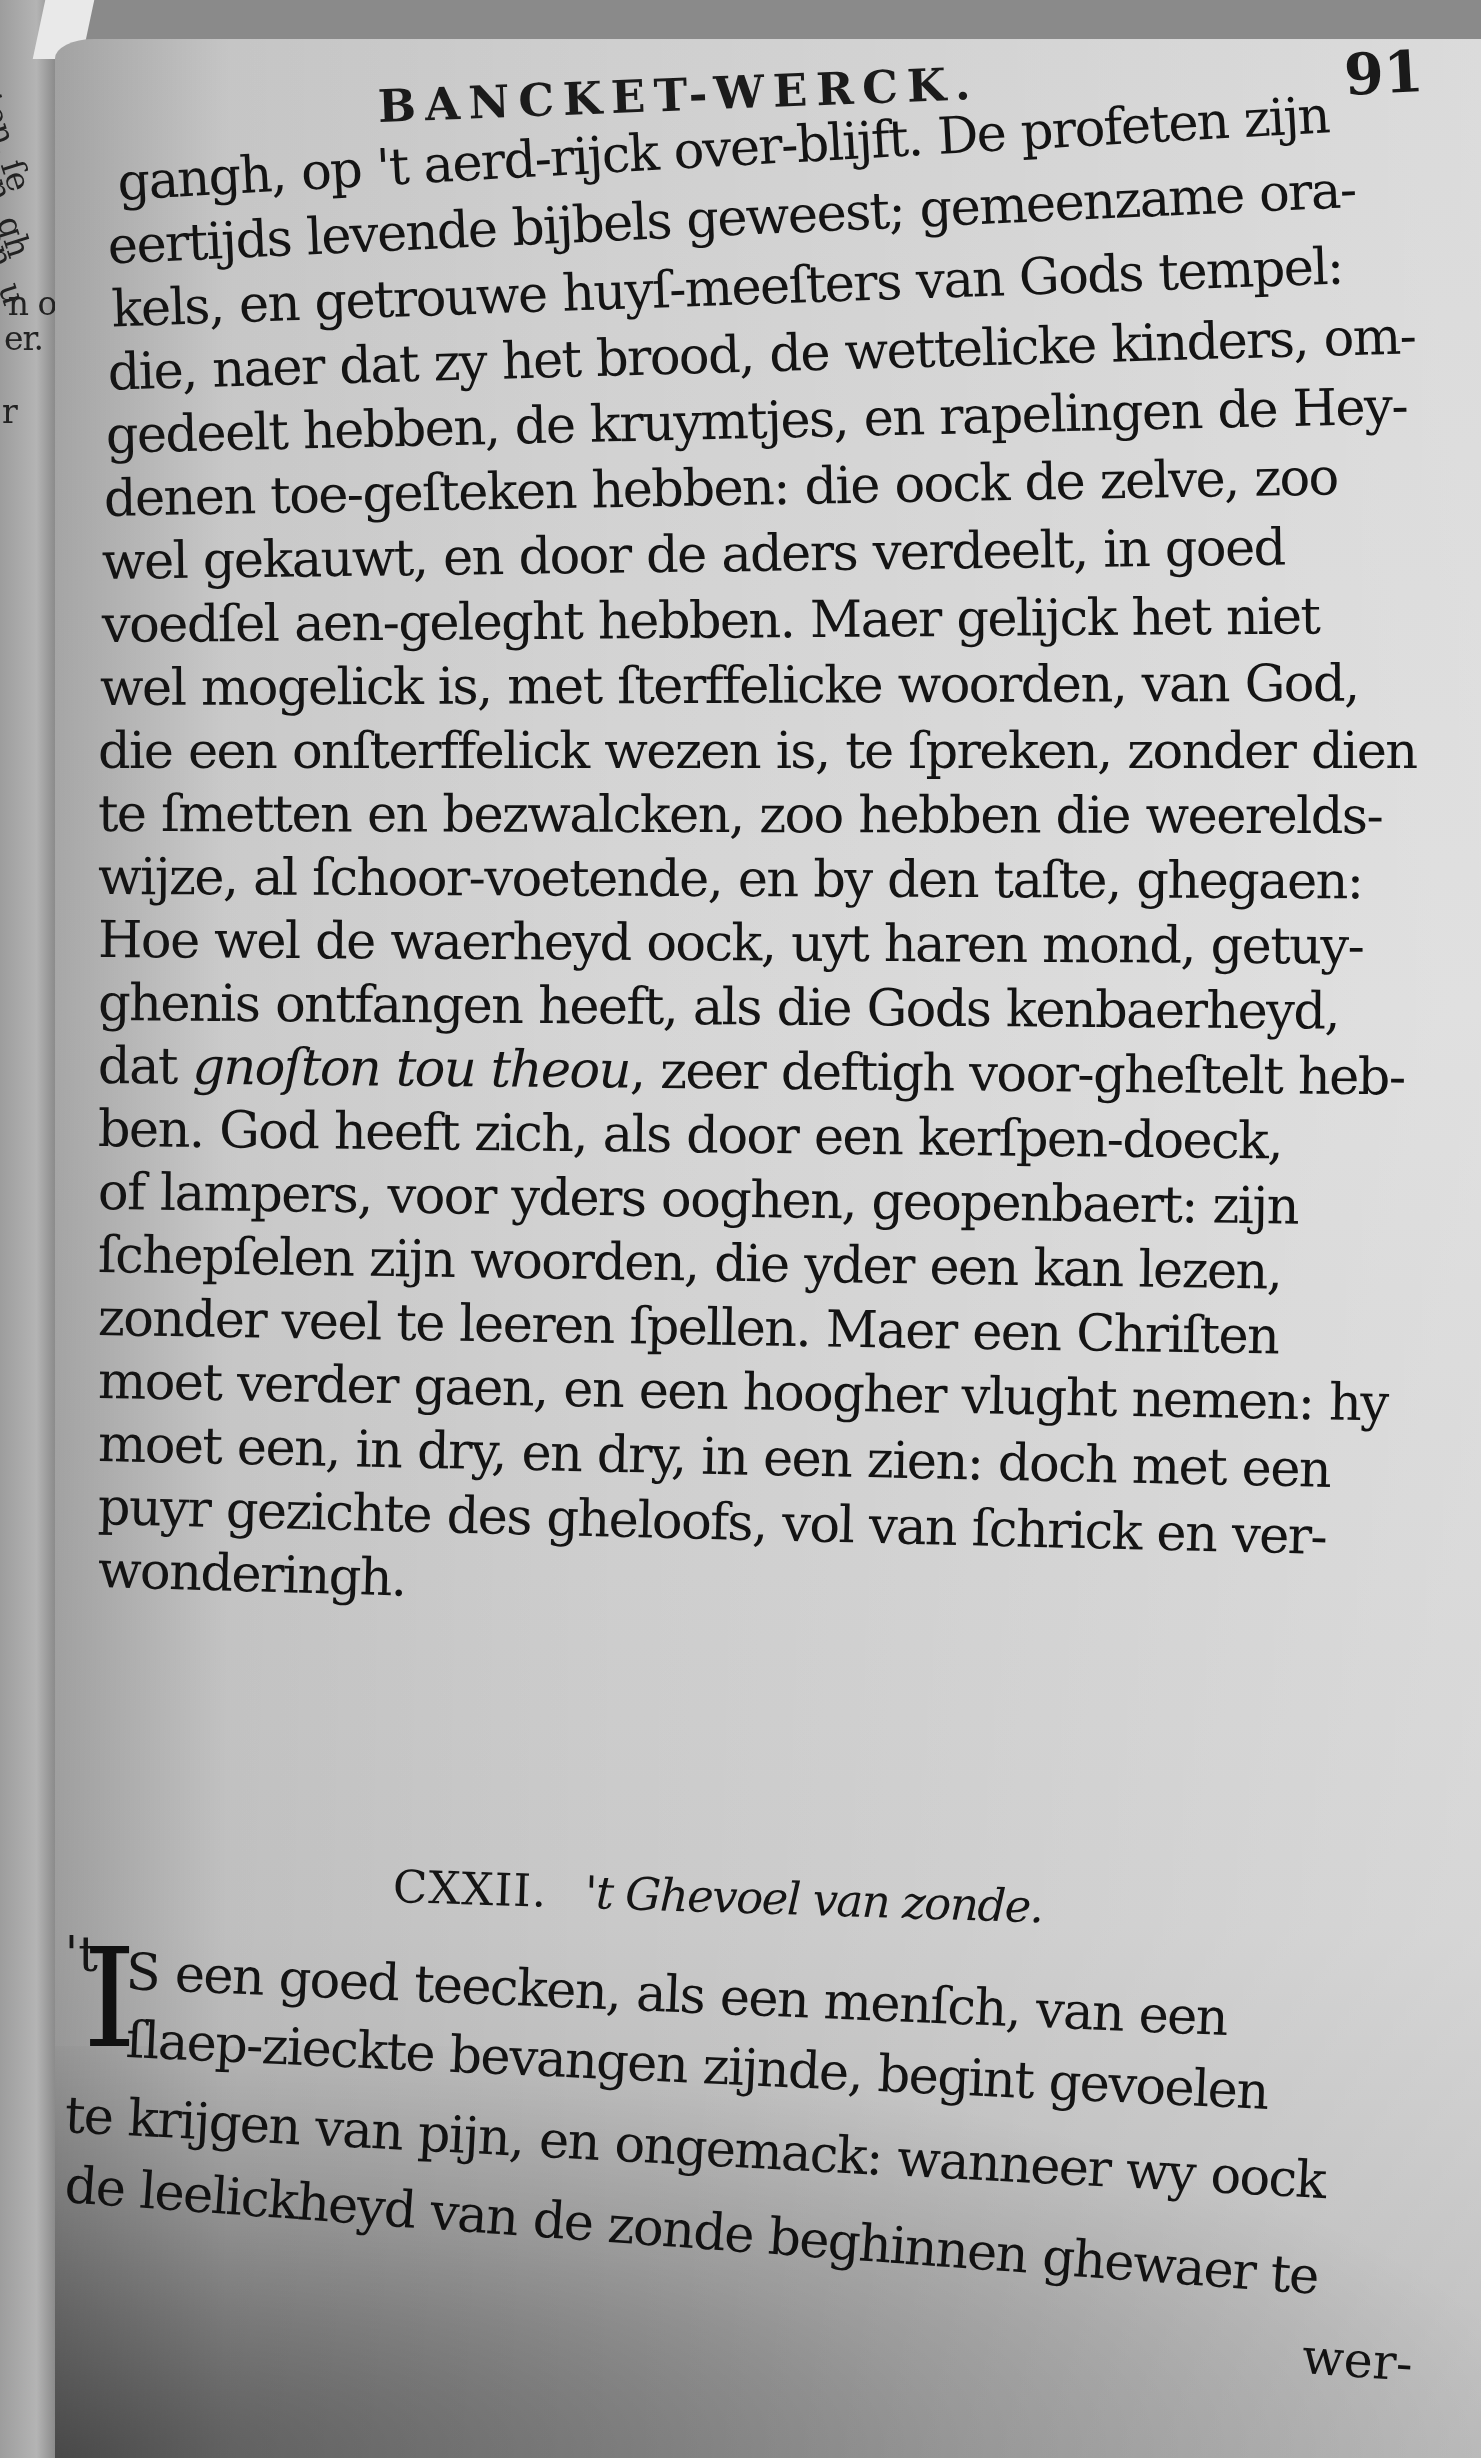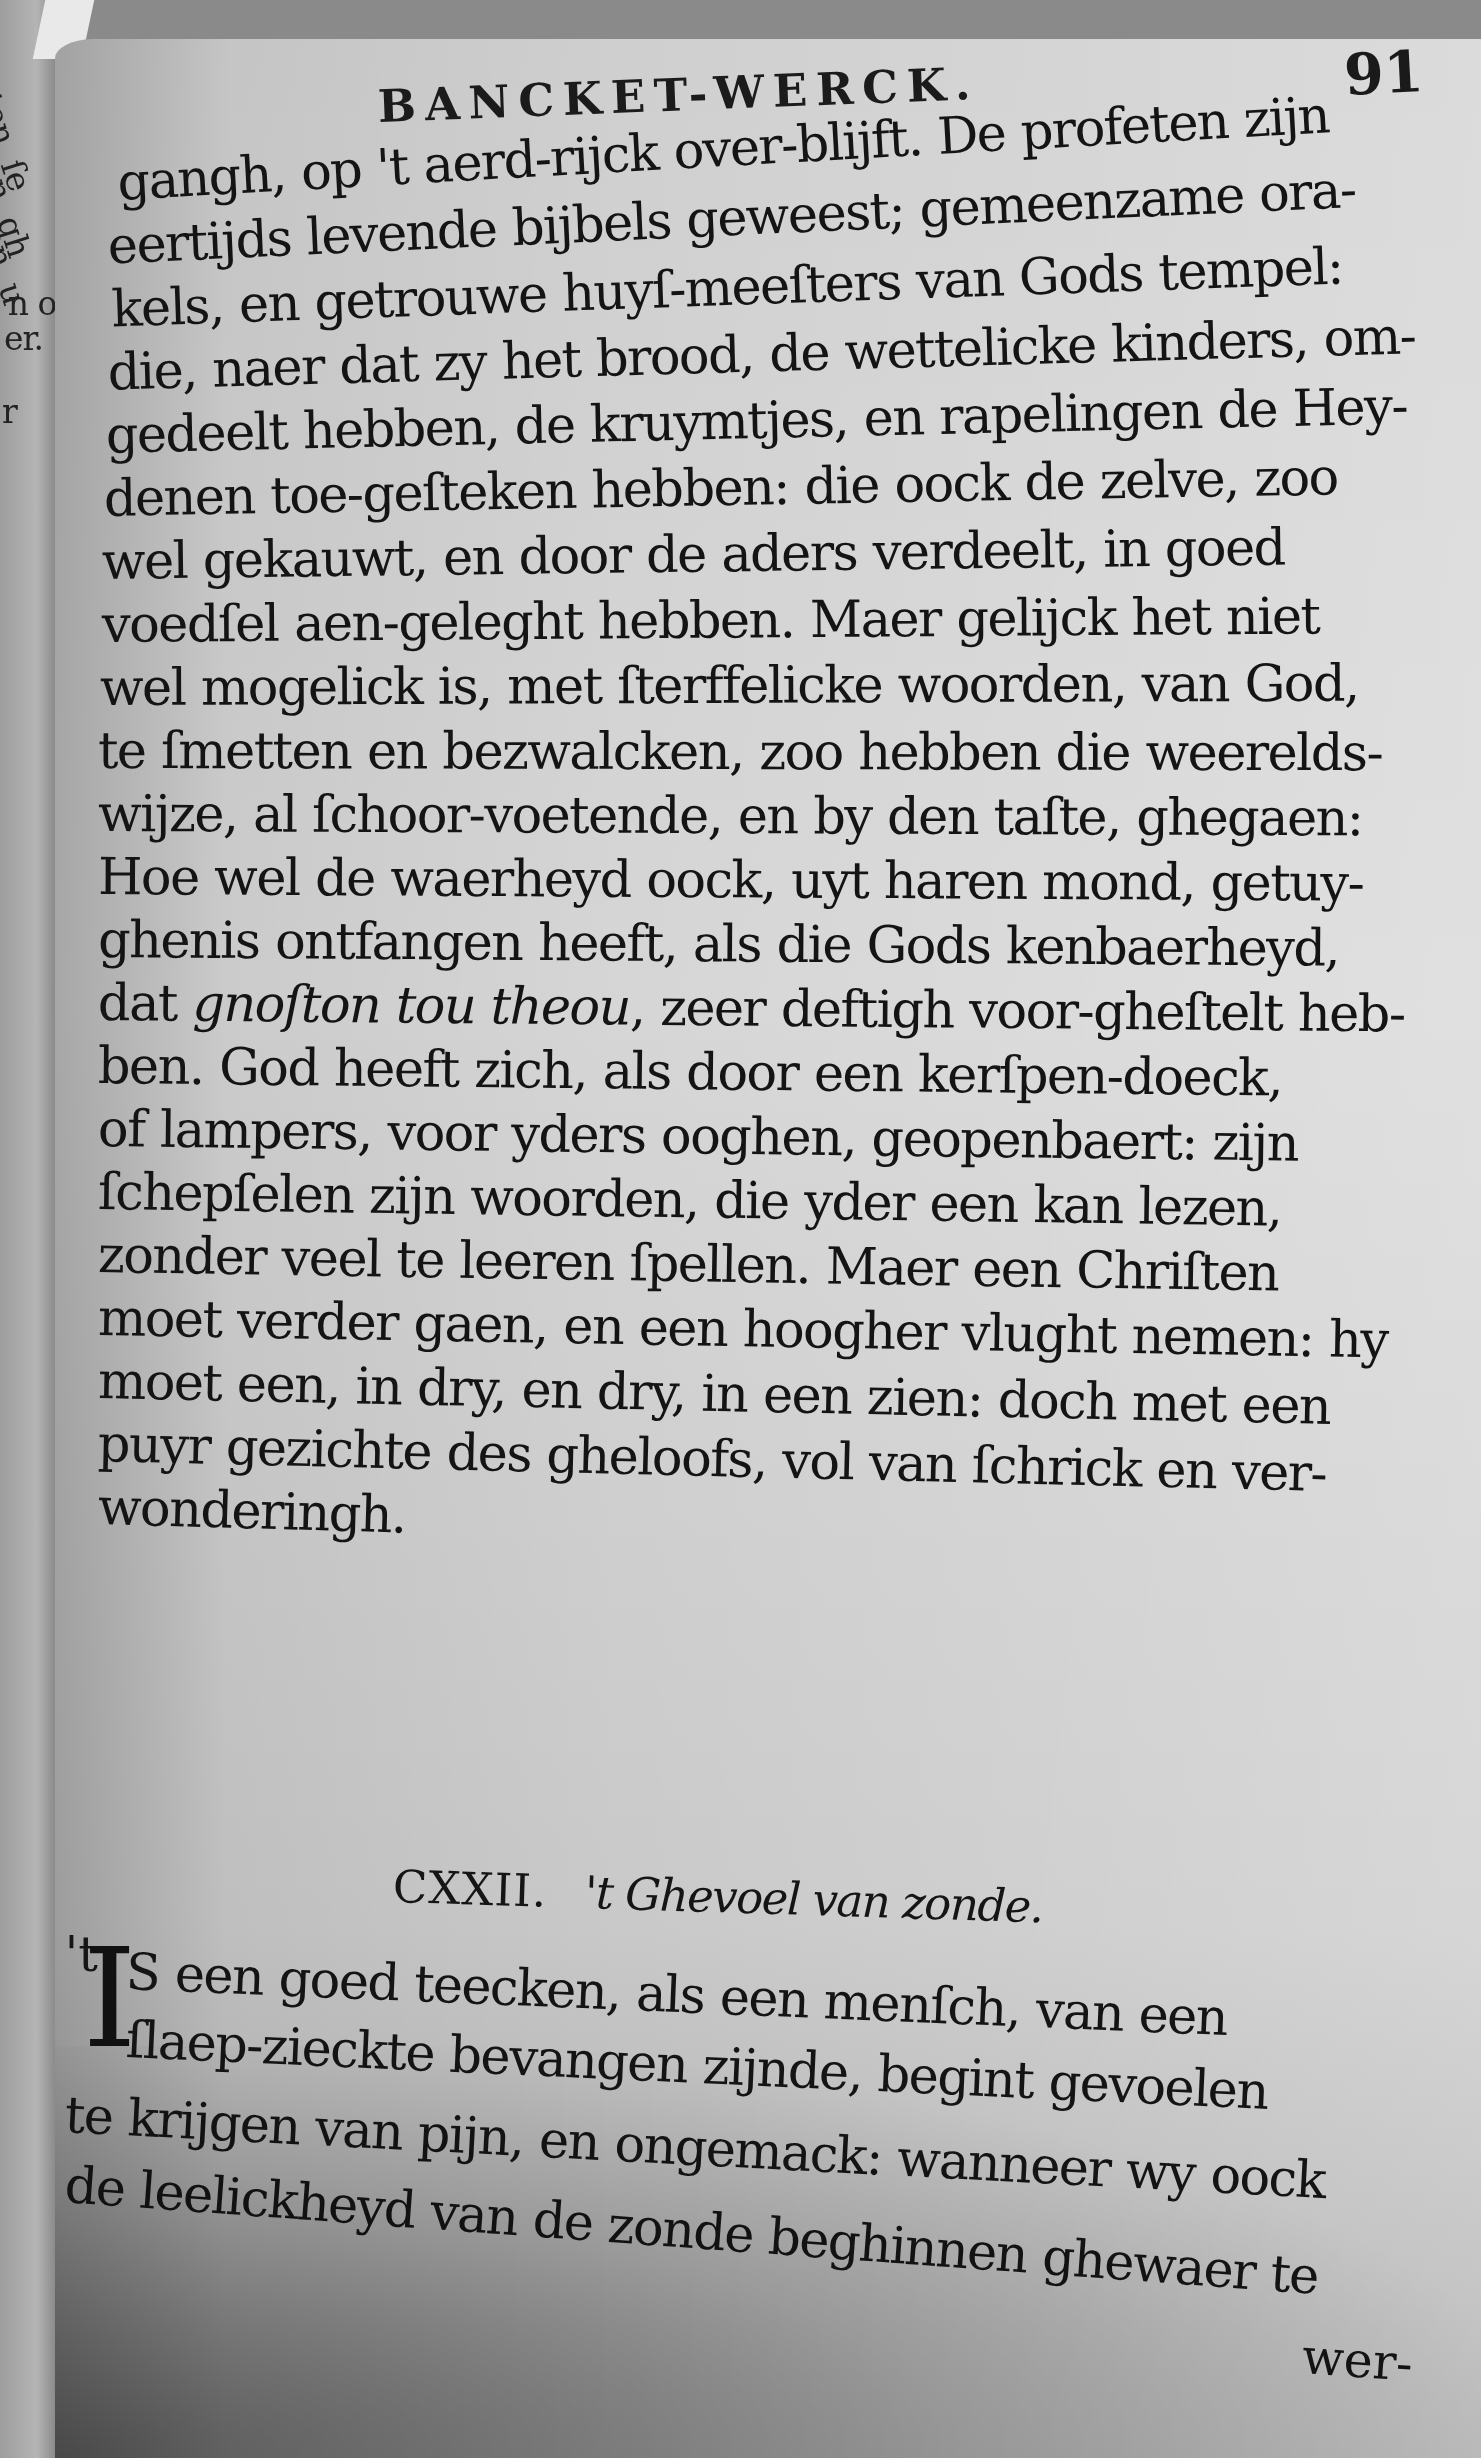--- a/index.html
+++ b/index.html
@@ -175,20 +175,21 @@
   <div class="body-text">
     <span class="line" style="transform:rotate(-3.2deg) translateX(19.6px);">gangh, op 't aerd-rijck over-blijft. De profeten zijn</span>
     <span class="line" style="transform:rotate(-2.6deg) translateX(9.8px);">eertijds levende bijbels geweest; gemeenzame ora-</span>
     <span class="line" style="transform:rotate(-2.0deg) translateX(13.7px);">kels, en getrouwe huyſ-meeſters van Gods tempel:</span>
     <span class="line" style="transform:rotate(-1.6deg) translateX(9.8px);">die, naer dat zy het brood, de wettelicke kinders, om-</span>
     <span class="line" style="transform:rotate(-1.3deg) translateX(7.8px);">gedeelt hebben, de kruymtjes, en rapelingen de Hey-</span>
     <span class="line" style="transform:rotate(-1.0deg) translateX(5.9px);">denen toe-geſteken hebben: die oock de zelve, zoo</span>
     <span class="line" style="transform:rotate(-0.7deg) translateX(3.9px);">wel gekauwt, en door de aders verdeelt, in goed</span>
     <span class="line" style="transform:rotate(-0.4deg) translateX(3.9px);">voedſel aen-geleght hebben. Maer gelijck het niet</span>
     <span class="line" style="transform:rotate(-0.2deg) translateX(2px);">wel mogelick is, met ſterffelicke woorden, van God,</span>
+    <span class="line" style="transform:rotate(0deg);">die een onſterffelick wezen is, te ſpreken, zonder dien</span>
     <span class="line" style="transform:rotate(0.1deg);">te ſmetten en bezwalcken, zoo hebben die weerelds-</span>
     <span class="line" style="transform:rotate(0.2deg);">wijze, al ſchoor-voetende, en by den taſte, ghegaen:</span>
     <span class="line" style="transform:rotate(0.3deg);">Hoe wel de waerheyd oock, uyt haren mond, getuy-</span>
     <span class="line" style="transform:rotate(0.4deg);">ghenis ontfangen heeft, als die Gods kenbaerheyd,</span>
     <span class="line it-line" style="transform:rotate(0.5deg);">dat <span class="it">gnoſton tou theou</span>, zeer deftigh voor-gheſtelt heb-</span>
     <span class="line" style="transform:rotate(0.6deg);">ben. God heeft zich, als door een kerſpen-doeck,</span>
     <span class="line" style="transform:rotate(0.7deg);">of lampers, voor yders ooghen, geopenbaert: zijn</span>
     <span class="line" style="transform:rotate(0.8deg);">ſchepſelen zijn woorden, die yder een kan lezen,</span>
     <span class="line" style="transform:rotate(0.9deg);">zonder veel te leeren ſpellen. Maer een Chriſten</span>
     <span class="line" style="transform:rotate(1.0deg);">moet verder gaen, en een hoogher vlught nemen: hy</span>

